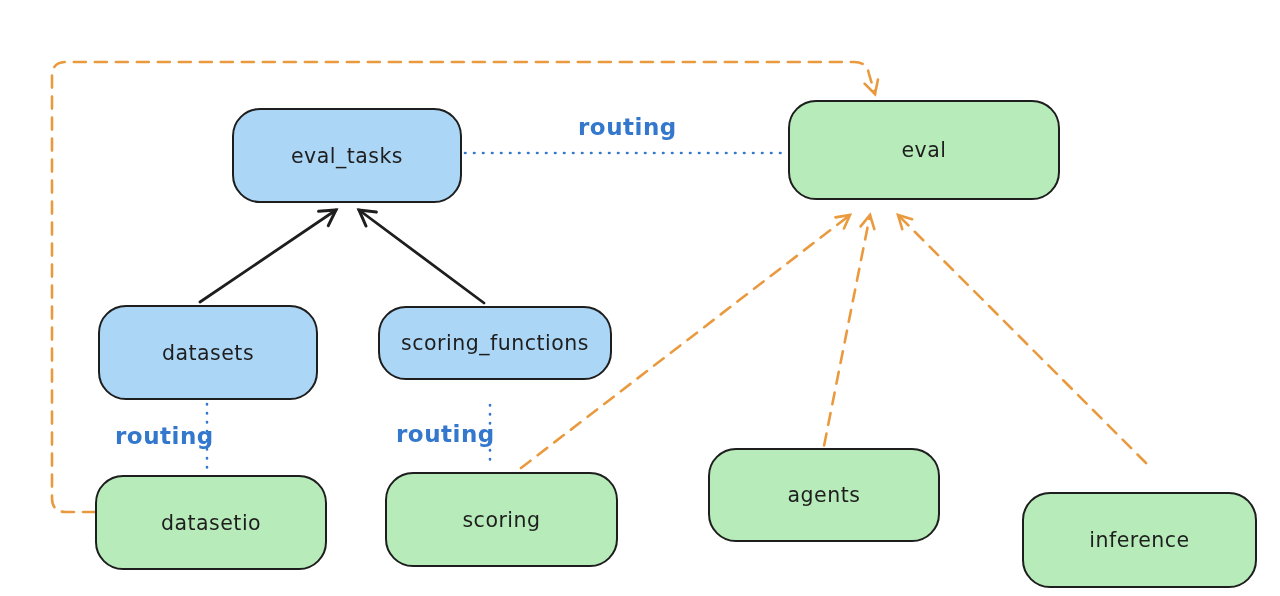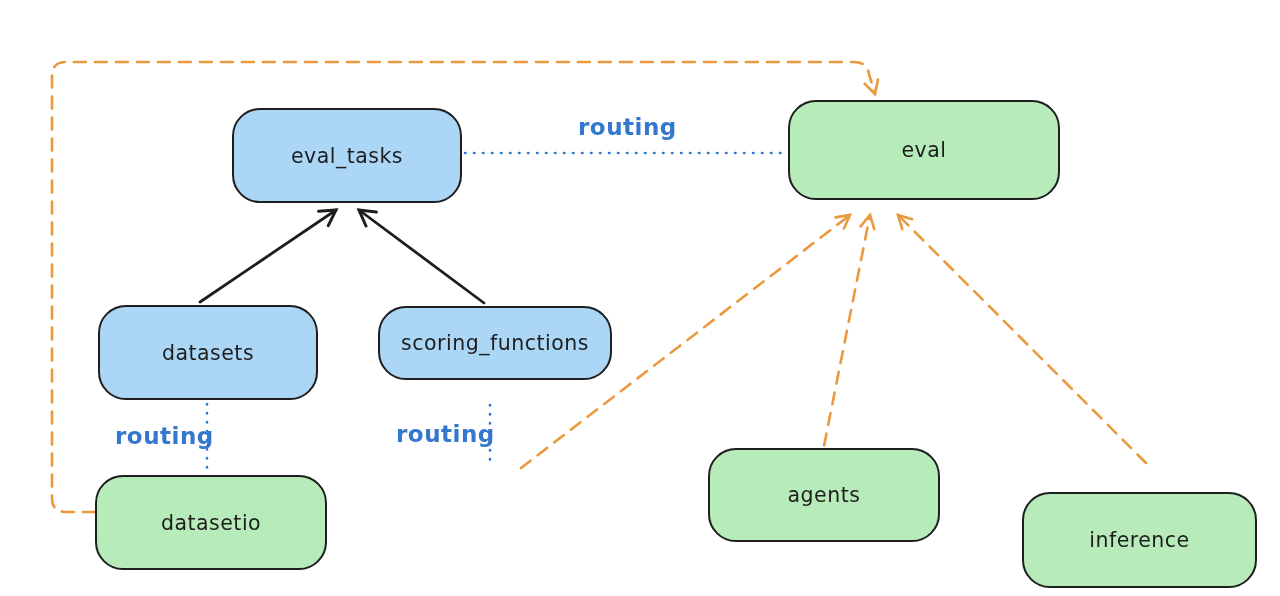--- a/index.html
+++ b/index.html
@@ -106,20 +106,23 @@
   </div>
 
   <div class="node blue" style="left:378px; top:306px; width:234px; height:74px">
     <span class="node-label">scoring_functions</span>
   </div>
 
   <div class="node green" style="left:95px; top:475px; width:232px; height:95px">
     <span class="node-label">datasetio</span>
   </div>
 
+  <div class="node green" style="left:385px; top:472px; width:233px; height:95px">
+    <span class="node-label">scoring</span>
+  </div>
 
   <div class="node green" style="left:708px; top:448px; width:232px; height:94px">
     <span class="node-label">agents</span>
   </div>
 
   <div class="node green" style="left:1022px; top:492px; width:235px; height:96px">
     <span class="node-label">inference</span>
   </div>
 
   <span class="edge-label" style="left:578px; top:114px">routing</span>

